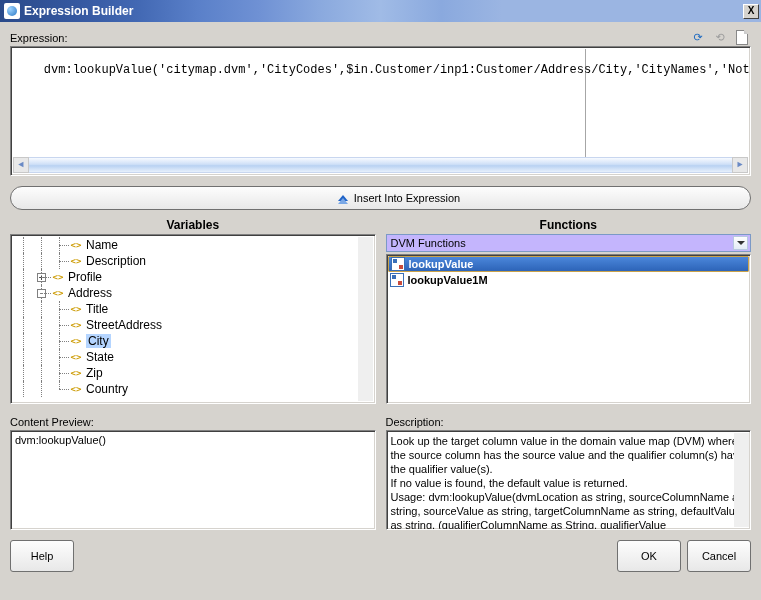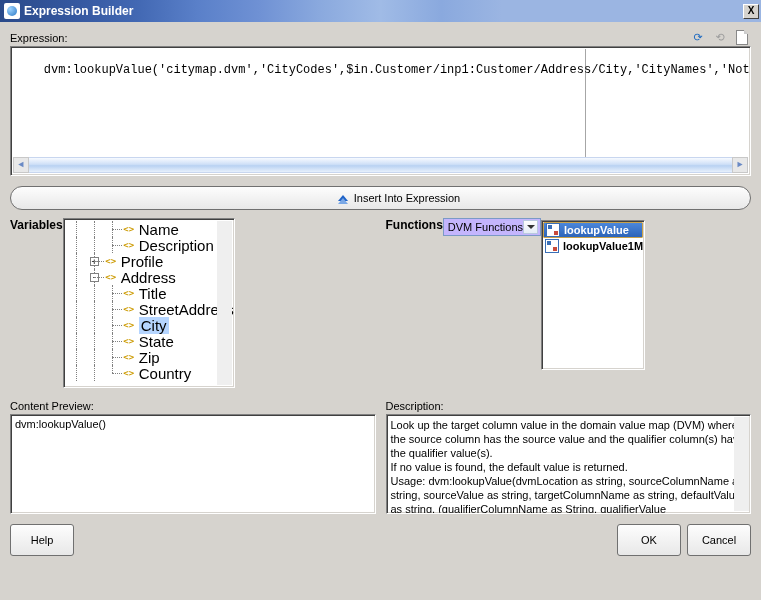--- a/index.html
+++ b/index.html
@@ -197,21 +197,21 @@
     border-right: 5px solid transparent;
     border-bottom: 6px solid #7aa8e6;
   }
 
   
   .middle {
     display: flex;
     gap: 10px;
     margin-top: 8px;
   }
-  .col { flex: 1; display: flex; flex-direction: row; }
+  .col { flex: 1; display: flex; flex-direction: column; }
   .col-head {
     font-weight: bold;
     font-size: 12px;
     text-align: center;
     margin-bottom: 2px;
   }
 
   .tree-box {
     height: 170px;
     overflow: hidden;
@@ -261,21 +261,21 @@
   .node-icon {
     width: 14px; height: 12px;
     margin: 0 3px 0 0;
     display: inline-flex;
     align-items: center;
     justify-content: center;
     font-size: 9px;
     font-family: monospace;
   }
   .angles { color: #cc9a00; font-weight: bold; }
-  .node-label { font-size: 15px; }
+  .node-label { font-size: 12px; }
   .node-sel {
     background: #b5d5ff;
     padding: 0 2px;
   }
   .vscroll {
     position: absolute;
     right: 2px; top: 2px; bottom: 2px;
     width: 15px;
     background: #efefef;
   }

